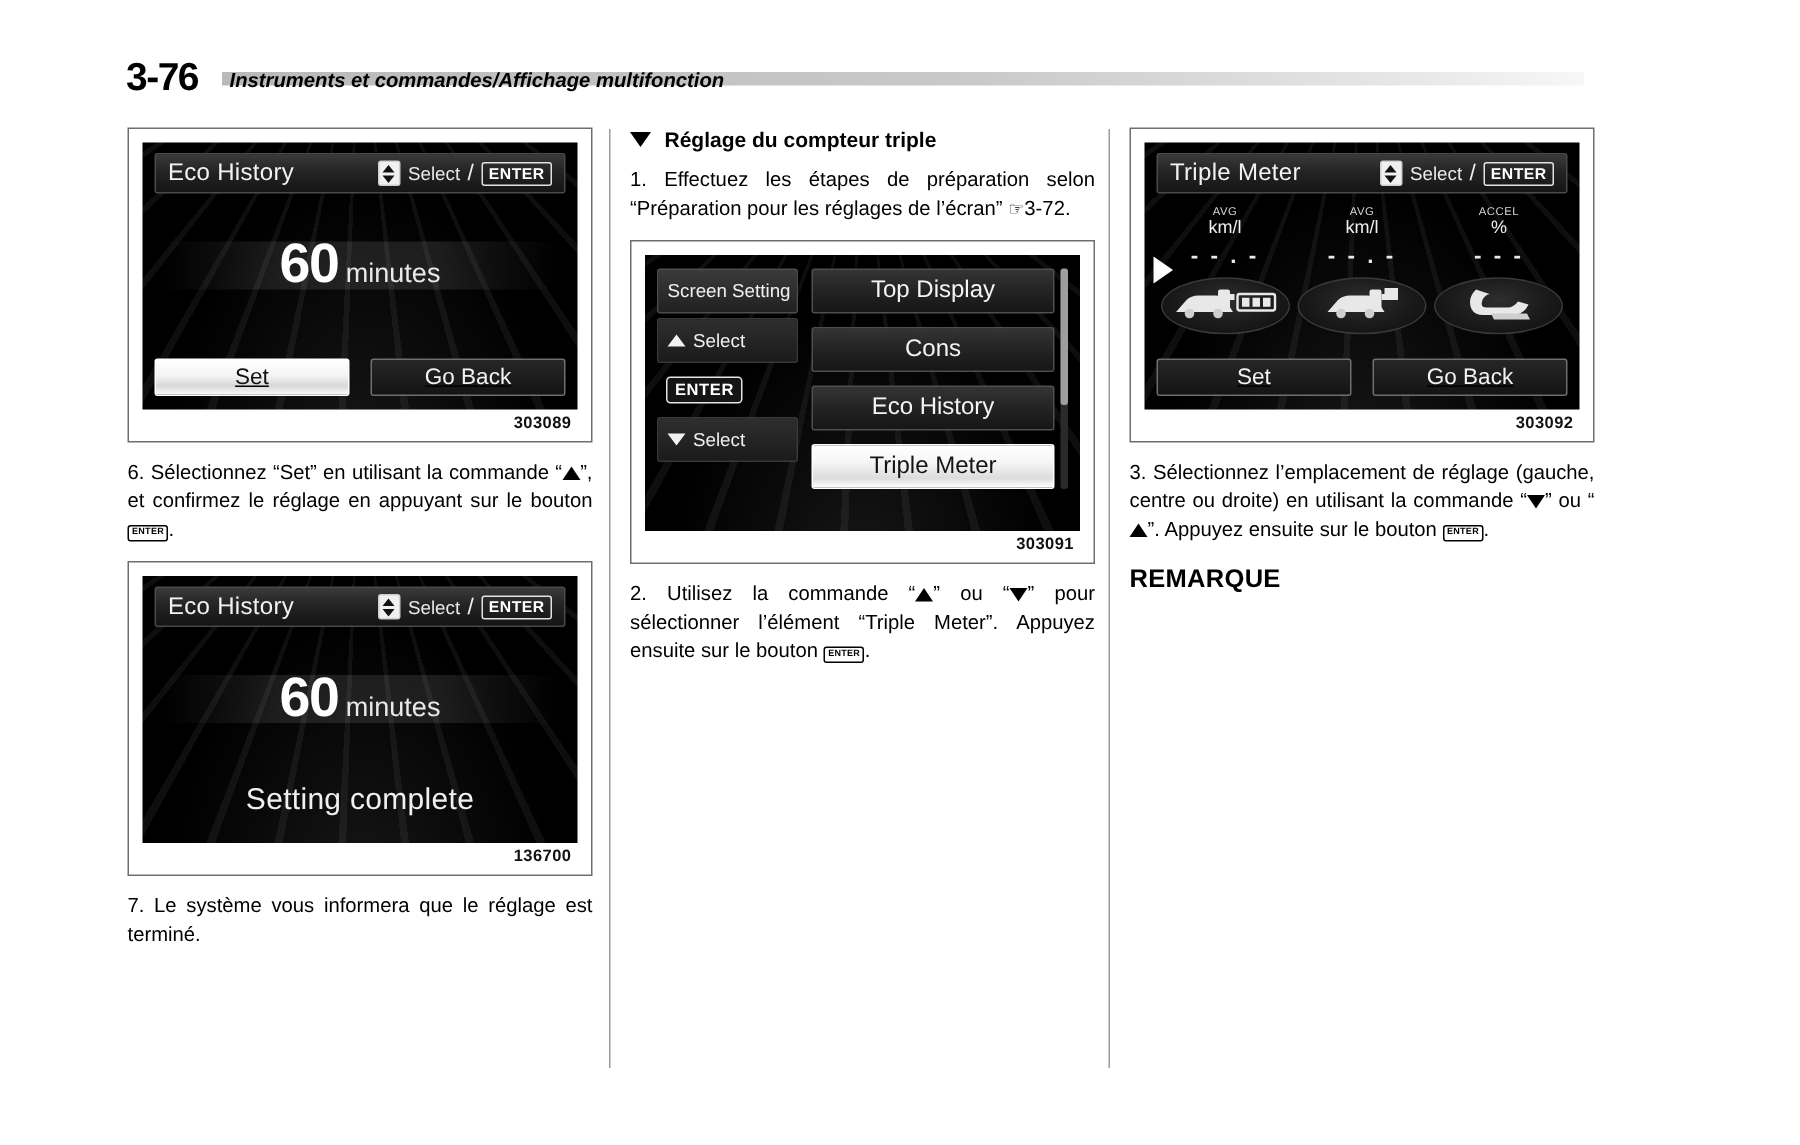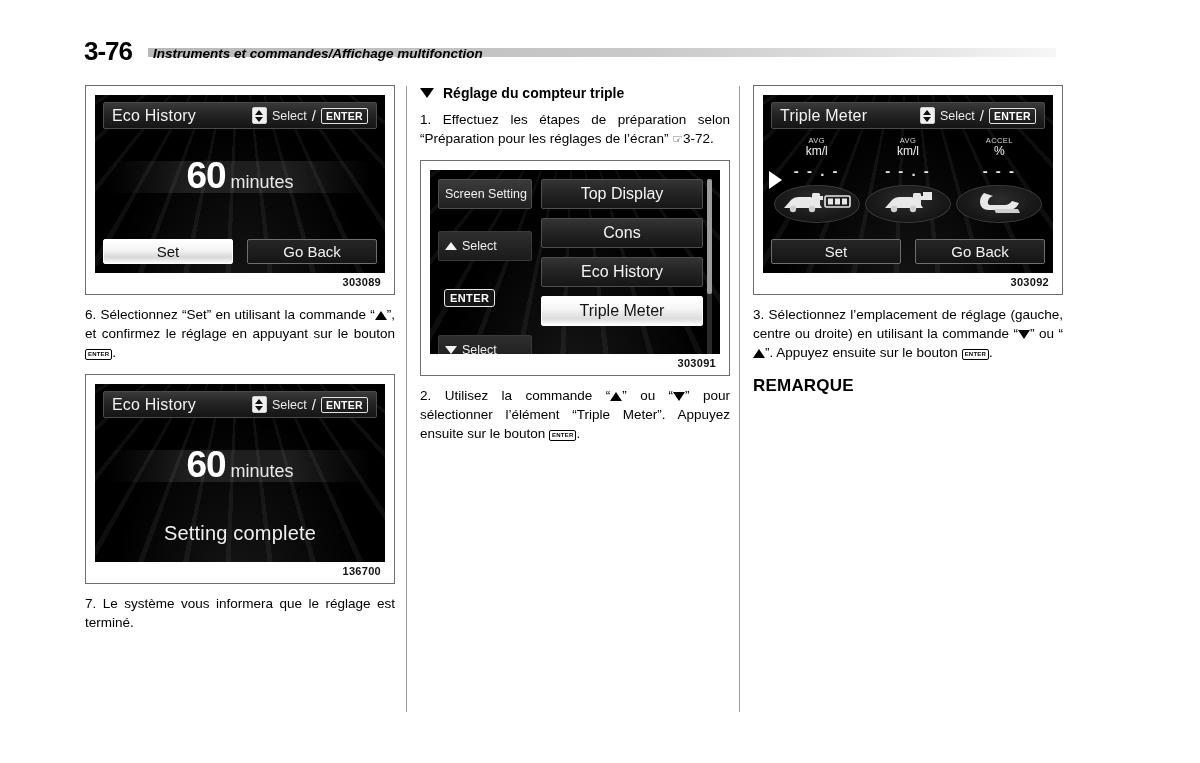--- a/index.html
+++ b/index.html
@@ -135,37 +135,37 @@
   .eco-num { font-size:37px; color:#ffffff; font-weight:bold; letter-spacing:-1px; position:relative; }
   .eco-unit { font-size:18px; color:#e9e9e9; margin-left:5px; position:relative; }
   .eco-complete {
     margin-top:36px; text-align:center;
     color:#f0f0f0; font-size:20px; font-weight:300; letter-spacing:0.2px;
   }
 
   
   .mfd-buttons {
     position:absolute; left:8px; right:8px; bottom:9px;
-    display:flex; gap:14px; z-index:3;
+    display:flex; gap:14px; z-index:3;text-decoration:underline;
   }
   .mfd-btn {
     flex:1; height:25px;
     border:1px solid #6f6f6f; border-radius:2px;
     display:flex; align-items:center; justify-content:center;
     color:#f2f2f2; font-size:15px; font-weight:300;
     background:linear-gradient(to bottom,#262626,#141414);
   }
   .mfd-btn.selected {
     background:linear-gradient(to bottom,#ffffff 0%,#f4f4f4 45%,#d8d8d8 75%,#fafafa 100%);
     color:#111; border-color:#ffffff;
   }
 
   
   .menu-screen { display:flex; padding:9px 8px 9px 8px; gap:9px; }
-  .menu-left { width:94px; display:flex; flex-direction:column; gap:22px; }
+  .menu-left { width:94px; display:flex; flex-direction:column; gap:3px; }
   .menu-left-item {
     height:30px; border-radius:2px;
     display:flex; align-items:center; gap:5px;
     padding-left:6px;
     background:linear-gradient(to bottom,#3b3b3b,#202020);
     border:1px solid #4d4d4d;
     color:#f0f0f0; font-size:12.5px;
   }
   .menu-left-item.plain { background:linear-gradient(to bottom,#2e2e2e,#1b1b1b); border-color:#3a3a3a; }
   .menu-left-item.keybox { background:transparent; border:none; }

